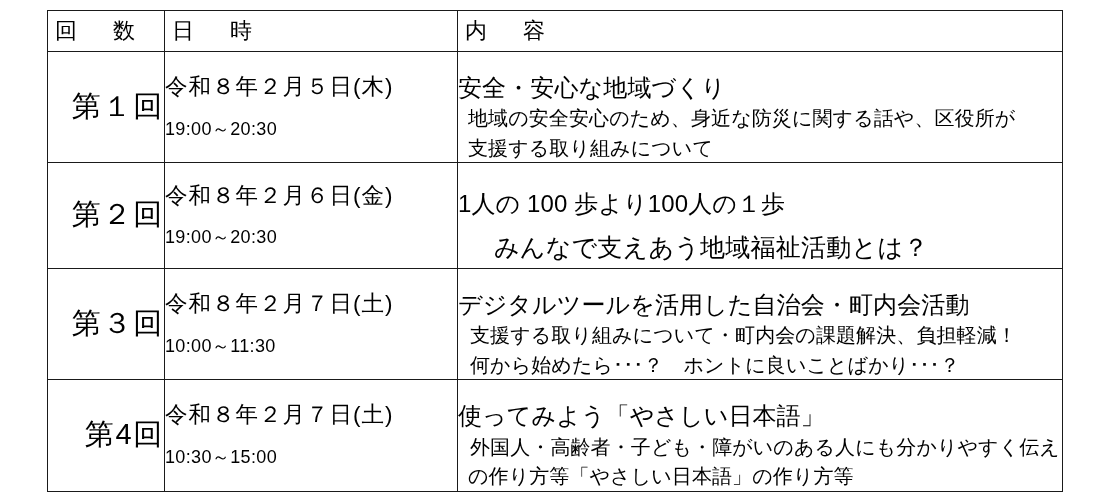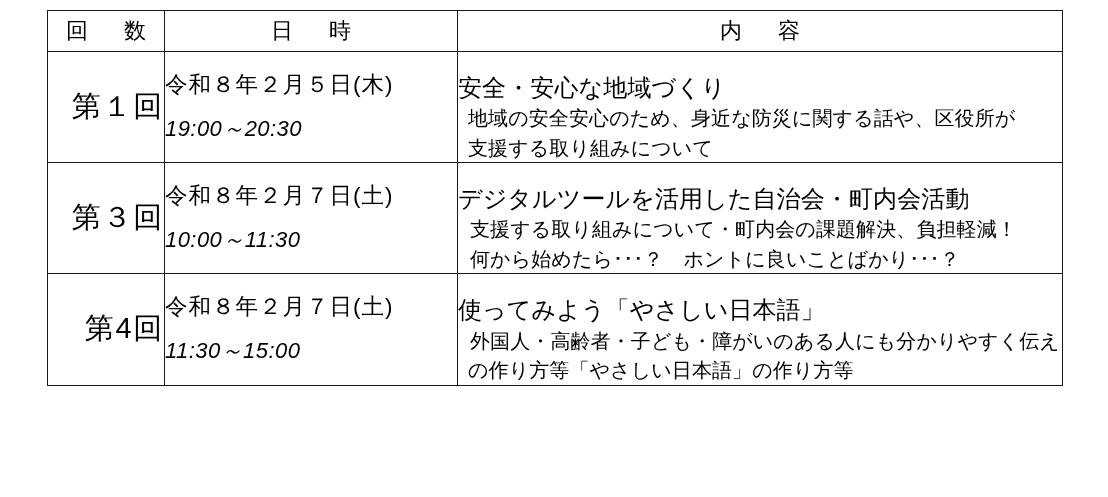--- a/index.html
+++ b/index.html
@@ -35,21 +35,21 @@
     vertical-align: middle;
     font-weight: normal;
   }
   col.c-round { width: 117px; }
   col.c-datetime { width: 293px; }
   col.c-content { width: 605px; }
 
   
   .hdr {
     height: 40px;
-    text-align: center;
+    text-align: left;
     font-size: 22px;
     letter-spacing: 0.32em;
     text-indent: 0.32em;
   }
 
   
   .round-cell {
     text-align: right;
     font-size: 29px;
     letter-spacing: 0.06em;
@@ -60,25 +60,24 @@
     text-align: left;
     padding: 9px 4px 11px 4px;
     line-height: 1.0;
   }
   .dt-date {
     font-size: 22.5px;
     letter-spacing: 0.045em;
     white-space: nowrap;
   }
   .dt-time {
-    font-size: 22px;
+    font-size: 18px;
     letter-spacing: 0.02em;
     margin-top: 21px;
     white-space: nowrap;
-    font-style: italic;
   }
 
   
   .content-cell {
     padding: 6px 6px 8px 8px;
     vertical-align: top;
   }
   .c-title {
     font-size: 24px;
     line-height: 1.22;
@@ -133,37 +132,48 @@
         <td class="dt-cell">
           <div class="dt-date">令和８年２月５日(木)</div>
           <div class="dt-time">19:00～20:30</div>
         </td>
         <td class="content-cell">
           <div class="c-title">安全・安心な地域づくり</div>
           <div class="c-sub">地域の安全安心のため、身近な防災に関する話や、区役所が</div>
           <div class="c-sub">支援する取り組みについて</div>
         </td>
       </tr>
+      <tr class="row-2">
+        <td class="round-cell">第２回</td>
+        <td class="dt-cell">
+          <div class="dt-date">令和８年２月６日(金)</div>
+          <div class="dt-time">19:00～20:30</div>
+        </td>
+        <td class="content-cell">
+          <div class="c-title">1人の 100 歩より100人の１歩</div>
+          <div class="c-big2">みんなで支えあう地域福祉活動とは？</div>
+        </td>
+      </tr>
       <tr class="row-3">
         <td class="round-cell">第３回</td>
         <td class="dt-cell">
           <div class="dt-date">令和８年２月７日(土)</div>
           <div class="dt-time">10:00～11:30</div>
         </td>
         <td class="content-cell">
           <div class="c-title">デジタルツールを活用した自治会・町内会活動</div>
           <div class="c-sub indent2">支援する取り組みについて・町内会の課題解決、負担軽減！</div>
           <div class="c-sub indent2">何から始めたら･･･？　ホントに良いことばかり･･･？</div>
         </td>
       </tr>
       <tr class="row-4">
         <td class="round-cell">第4回</td>
         <td class="dt-cell">
           <div class="dt-date">令和８年２月７日(土)</div>
-          <div class="dt-time">11:30～15:00</div>
+          <div class="dt-time">10:30～15:00</div>
         </td>
         <td class="content-cell">
           <div class="c-title">使ってみよう「やさしい日本語」</div>
           <div class="c-sub indent2">外国人・高齢者・子ども・障がいのある人にも分かりやすく伝え</div>
           <div class="c-sub">の作り方等「やさしい日本語」の作り方等</div>
         </td>
       </tr>
     </tbody>
   </table>
 </div>

